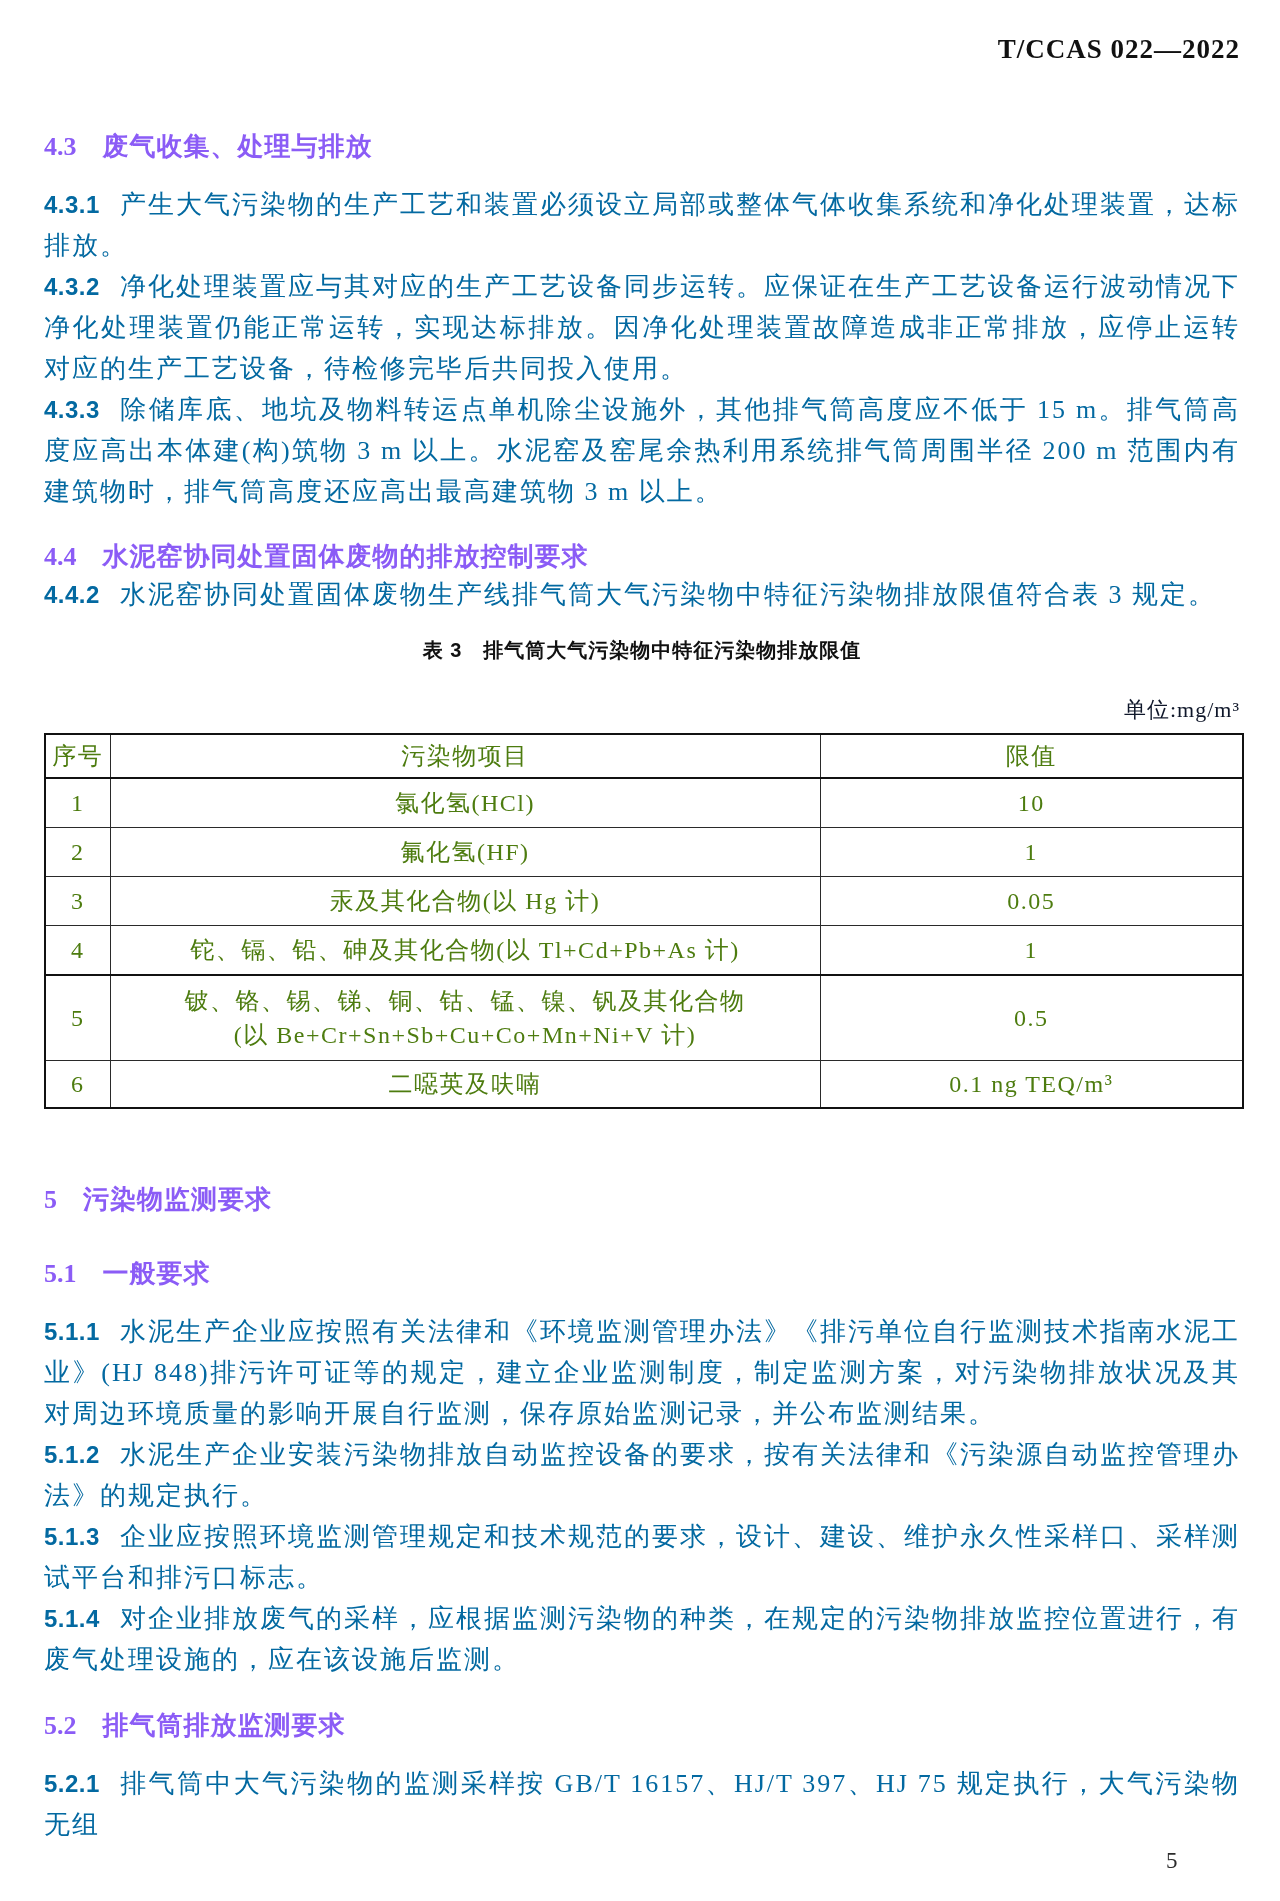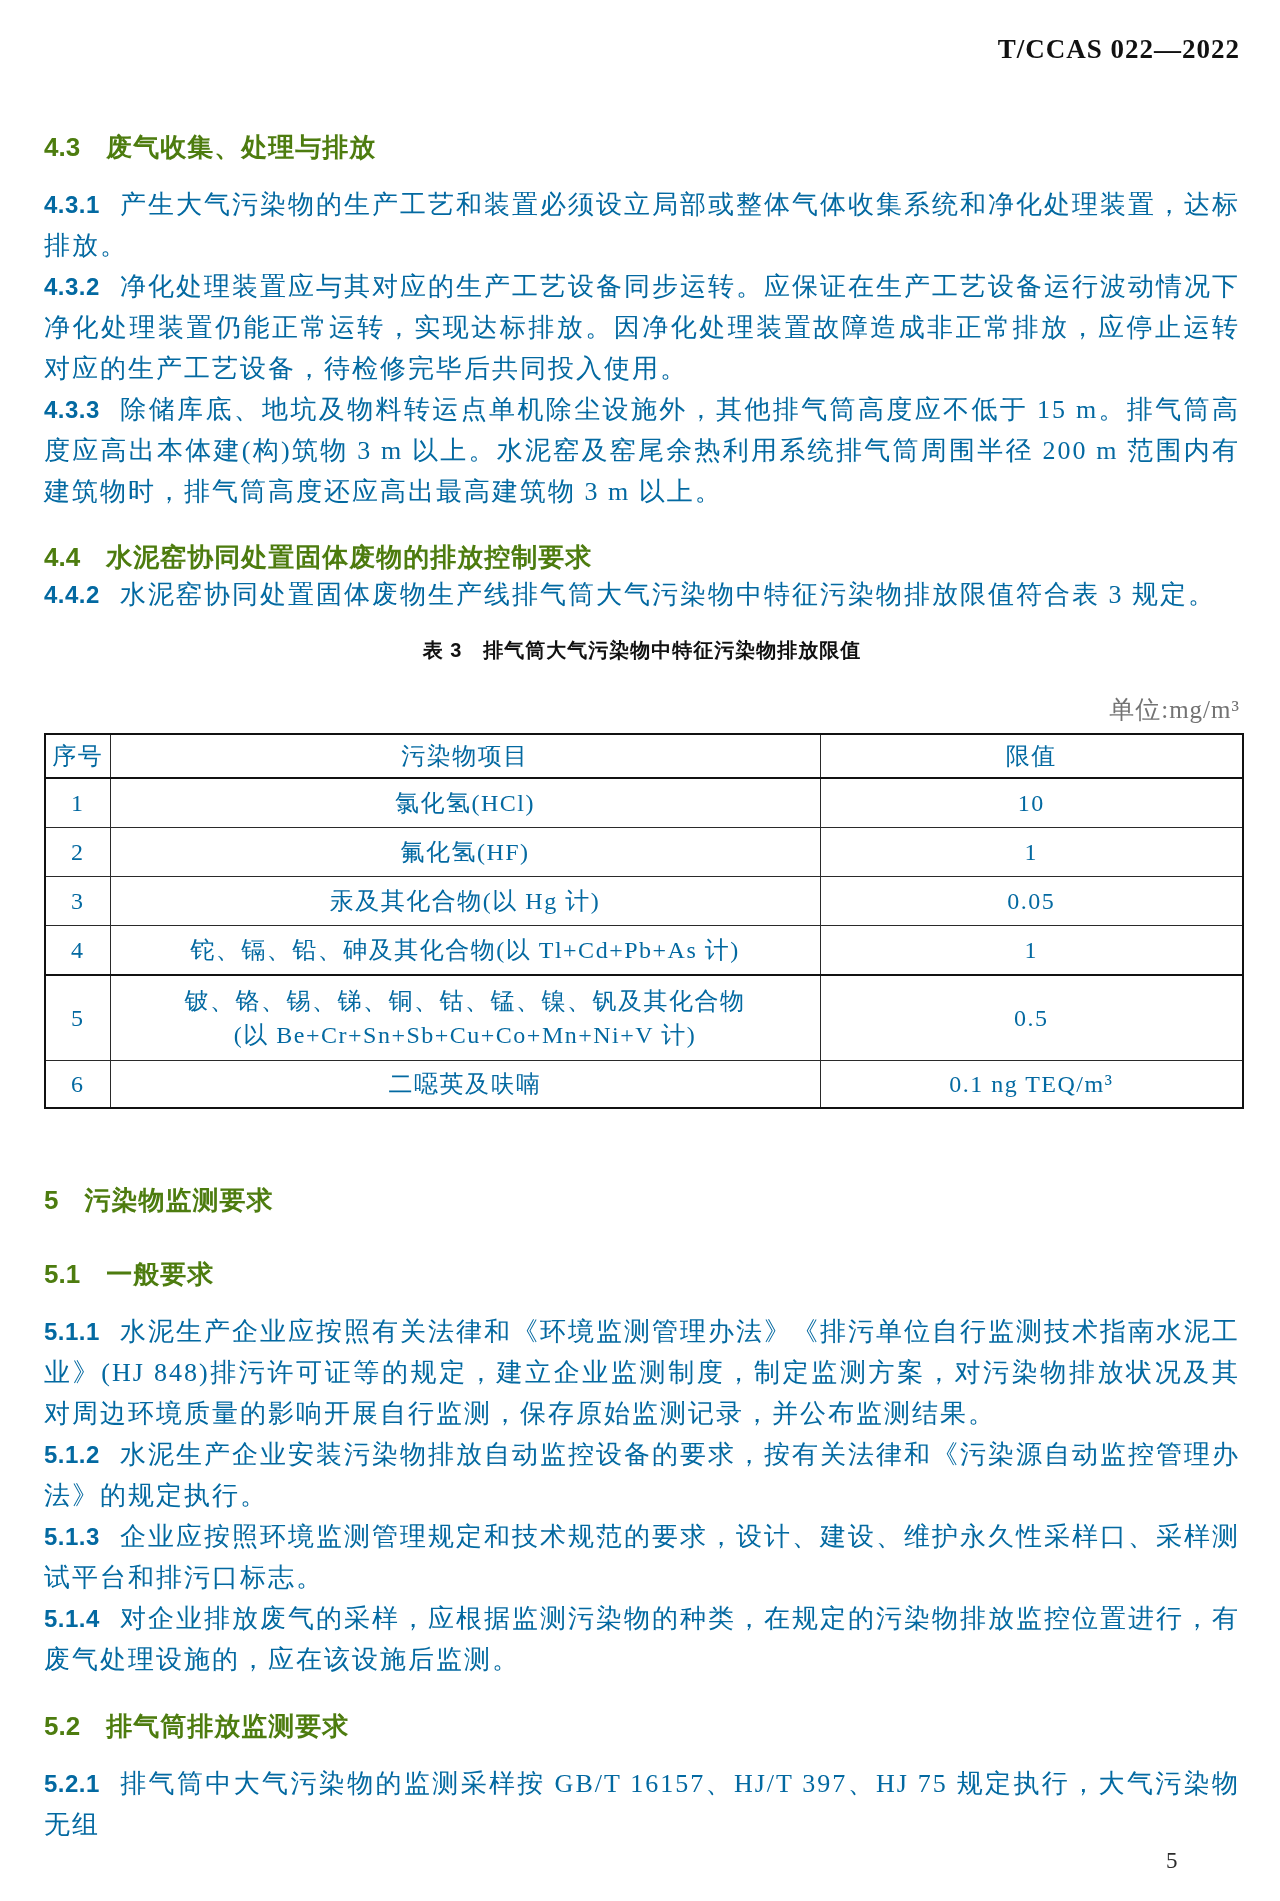--- a/index.html
+++ b/index.html
@@ -23,25 +23,25 @@
     font-family:"Liberation Serif","DejaVu Serif",serif;
     font-weight:bold;
     font-size:27px;
     letter-spacing:1px;
     line-height:30px;
     color:#111;
   }
 
   
   .heading {
-    font-family:Liberation Sans, sans-serif;
+    font-family:Liberation Serif, serif;
     font-weight:bold;
     font-size:26px;
     line-height:34px;
-    color:#4d7c0f;
+    color:#8b5cf6;
     letter-spacing:1px;
   }
   .heading .hnum { display:inline-block; margin-right:26px; letter-spacing:0; }
   .h-43  { margin-top:66px; }
   .h-44  { margin-top:28px; }
   .h-5   { margin-top:74px; }
   .h-51  { margin-top:40px; }
   .h-52  { margin-top:29px; }
 
   
@@ -68,36 +68,36 @@
     font-family:"Liberation Sans","DejaVu Sans",sans-serif;
     font-weight:bold;
     font-size:20px;
     line-height:34px;
     letter-spacing:1px;
     color:#111;
     margin-top:18px;
   }
   .tbl-unit {
     text-align:right;
-    font-size:25px;
+    font-size:22px;
     line-height:26px;
     letter-spacing:1px;
     margin-top:30px;
-    color:#737373;
+    color:#0f172a;
   }
 
   
   table.t3 {
     width:1198px;
     margin-top:10px;
     border-collapse:collapse;
     table-layout:fixed;
     font-size:24px;
     letter-spacing:1.5px;
-    color:#0369a1;
+    color:#4d7c0f;
   }
   table.t3 col.c-no   { width:65px; }
   table.t3 col.c-item { width:710px; }
   table.t3 col.c-lim  { width:423px; }
   table.t3 { border:2.5px solid #111; }
   table.t3 th, table.t3 td {
     border-left:1px solid #2a2a2a;
     border-right:1px solid #2a2a2a;
     border-top:1px solid #2a2a2a;
     border-bottom:1px solid #2a2a2a;

